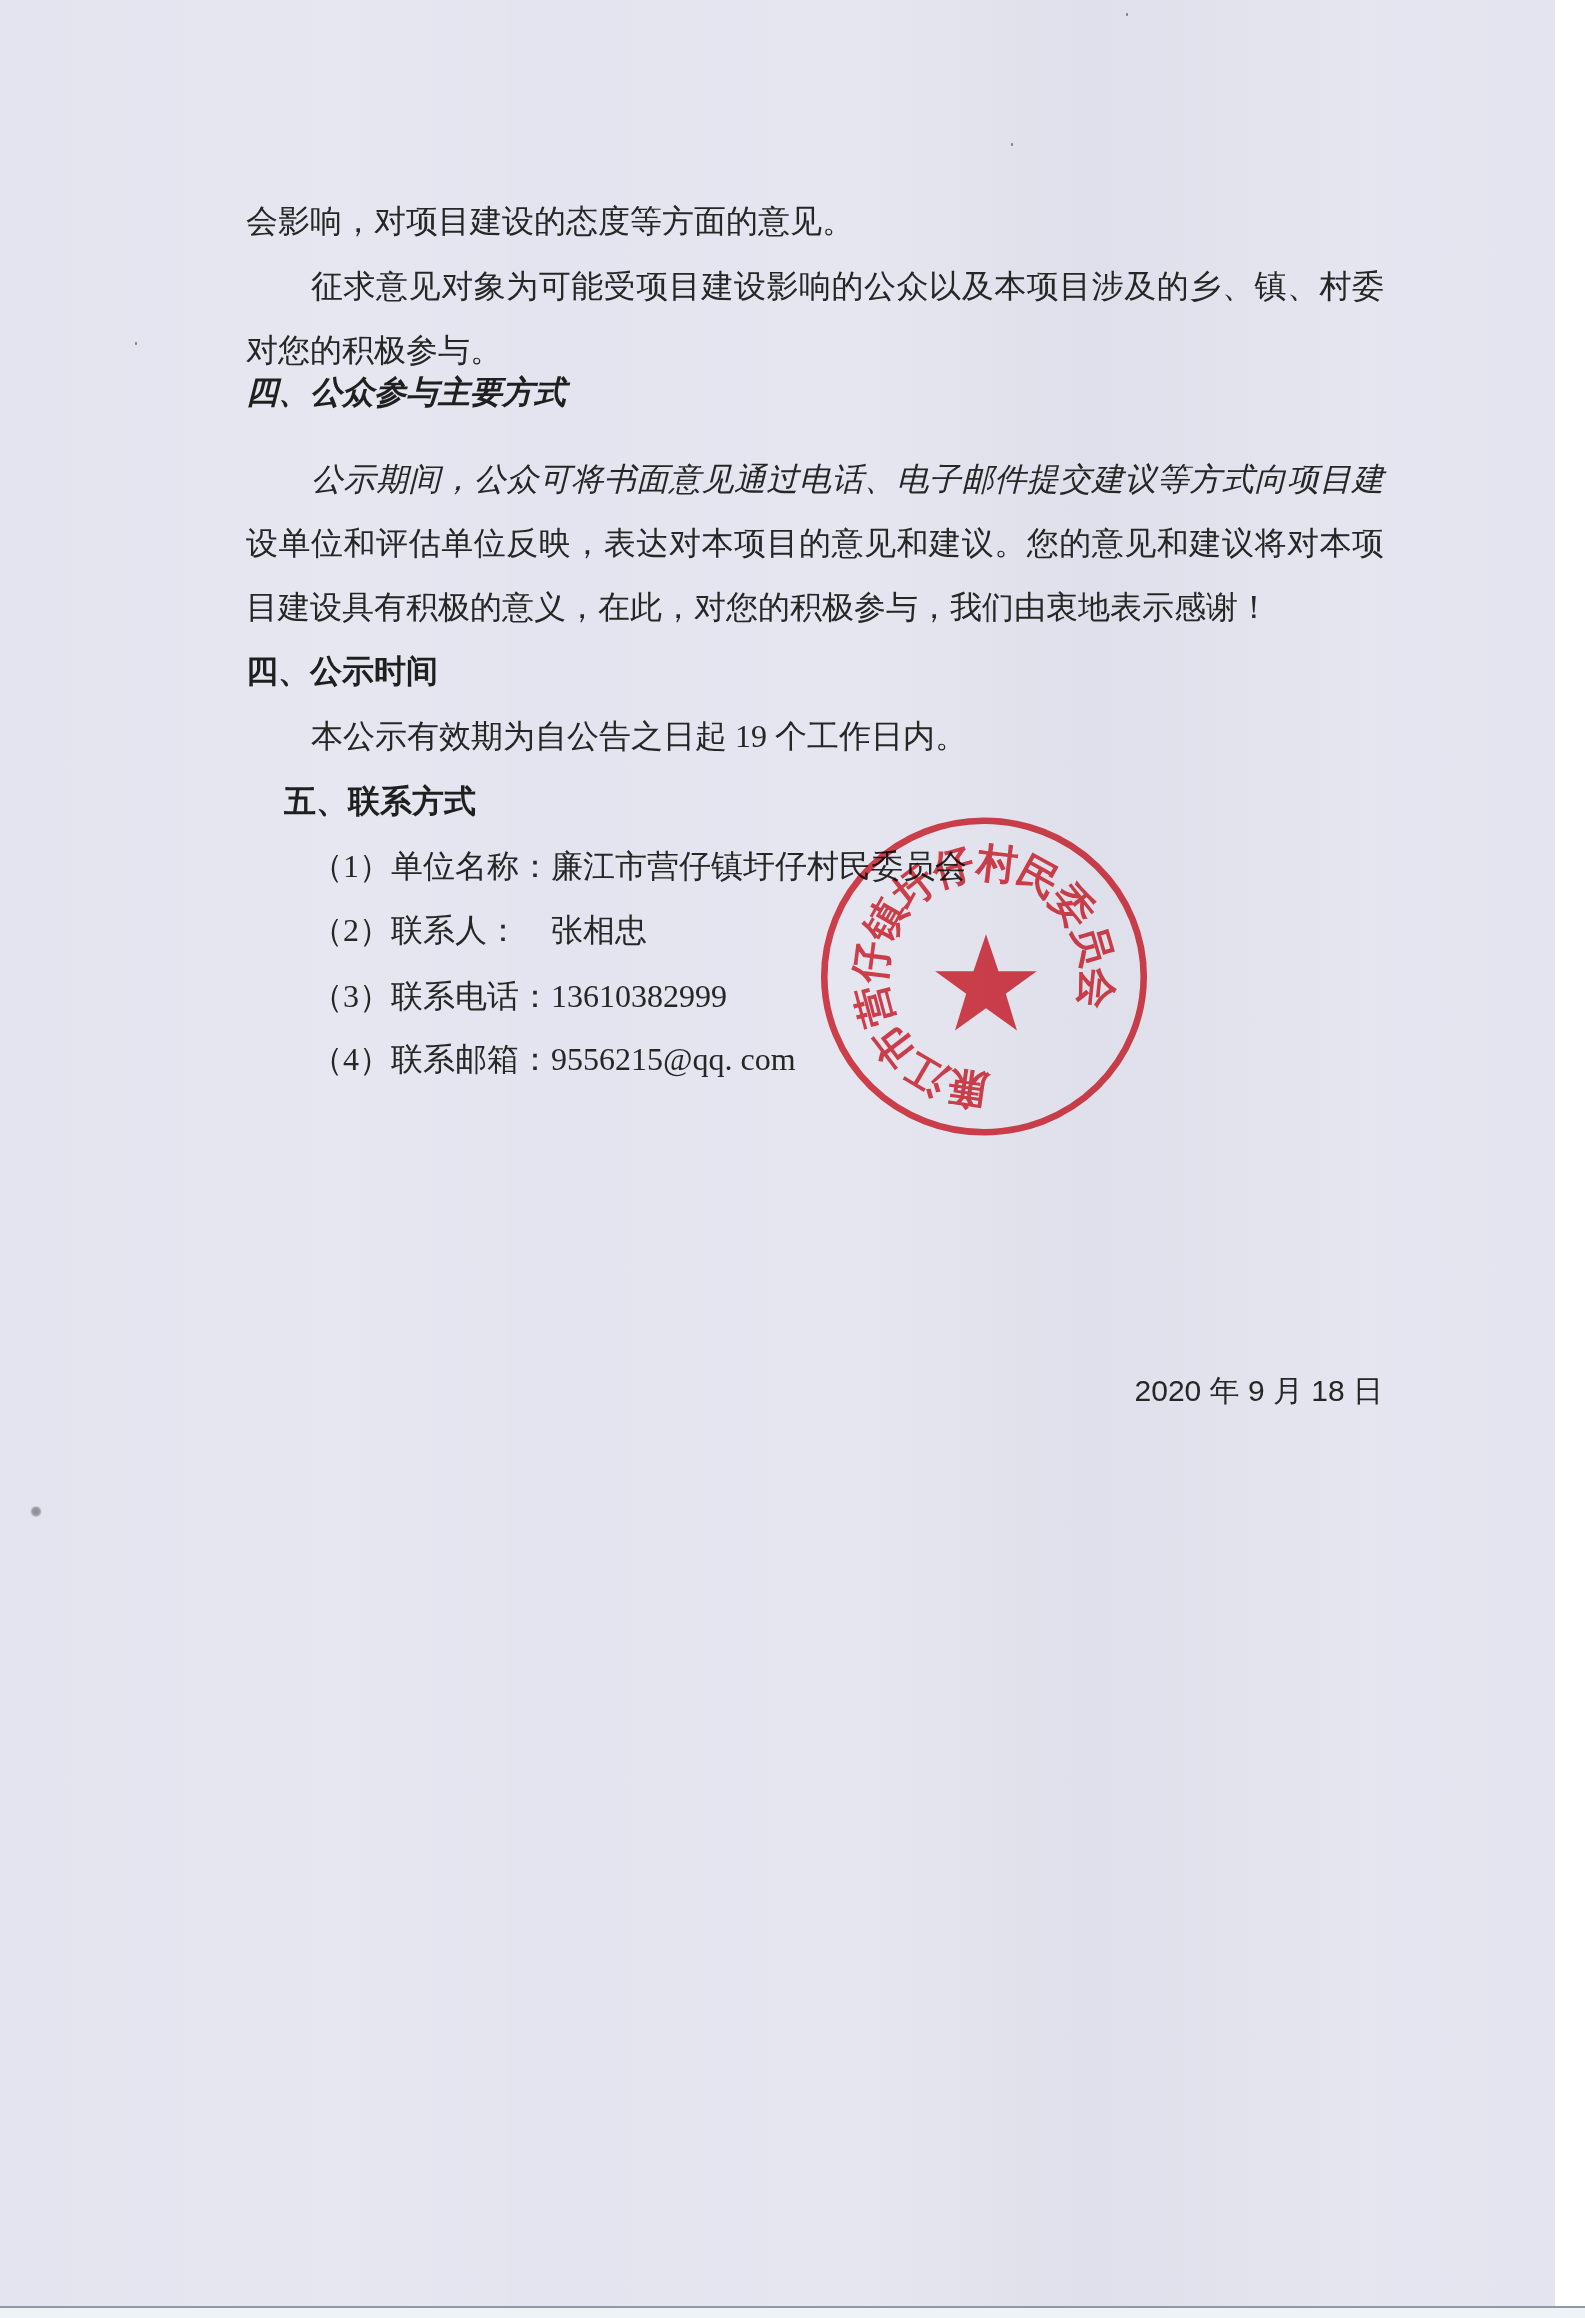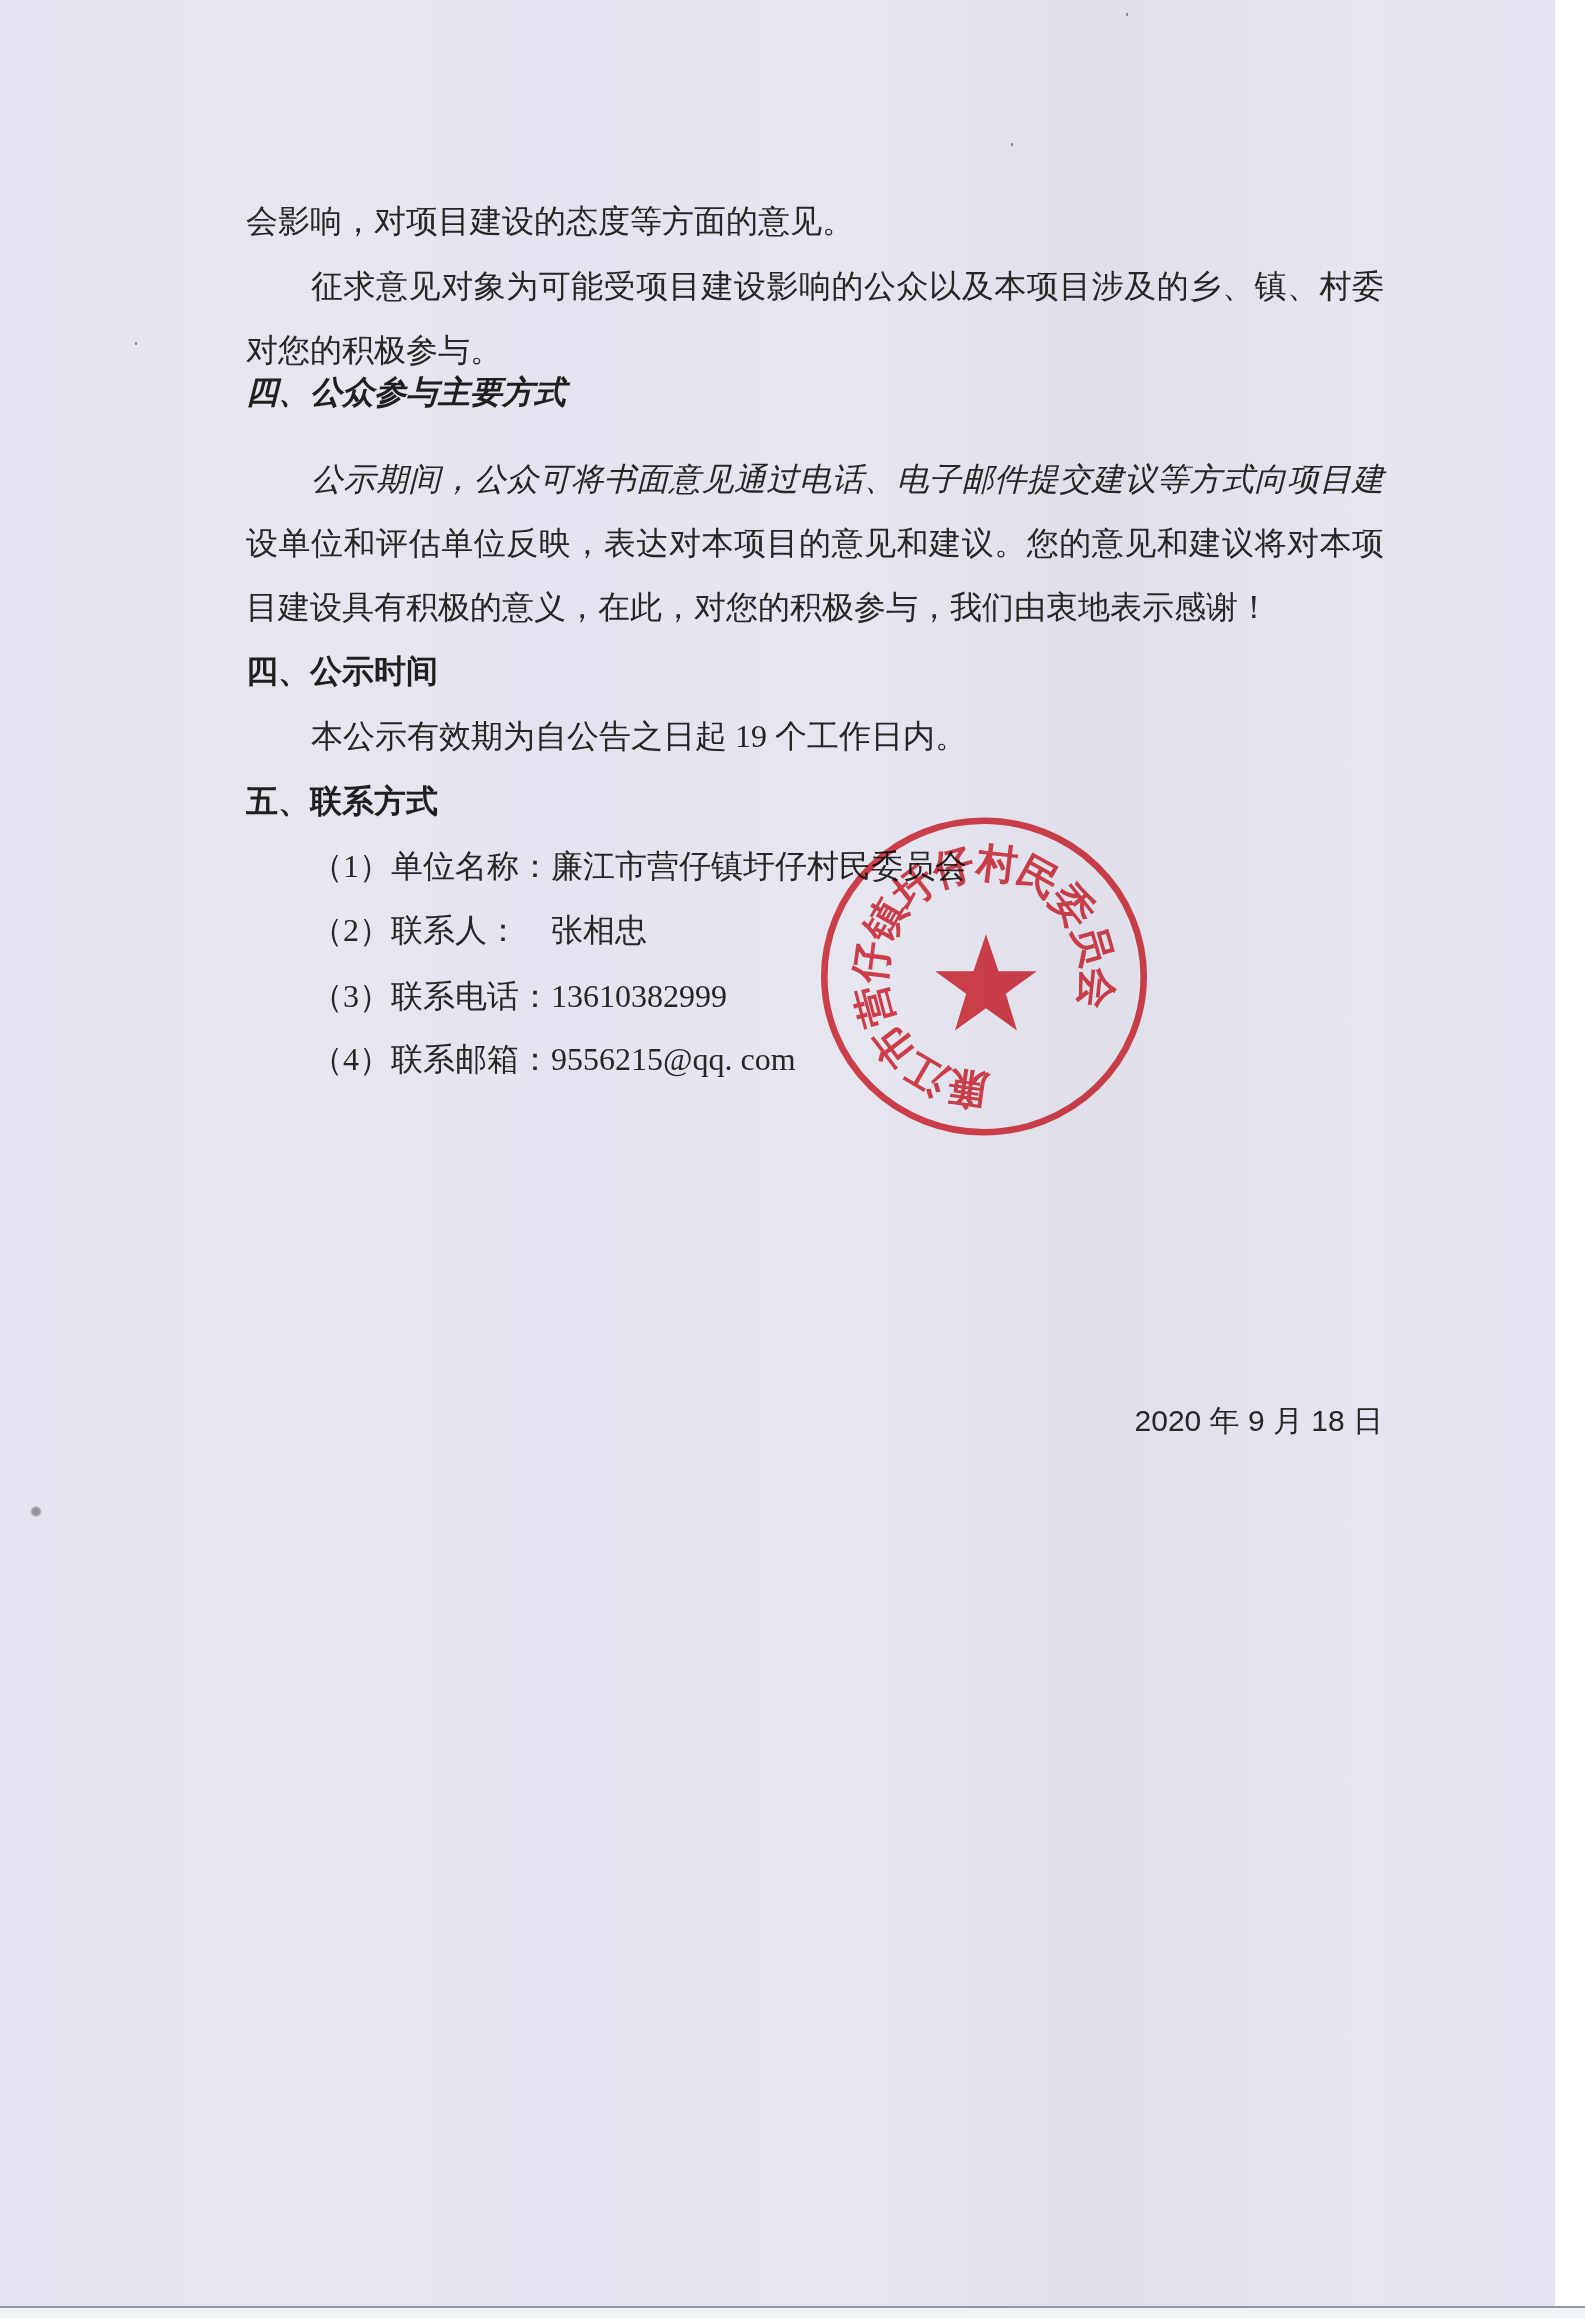--- a/index.html
+++ b/index.html
@@ -33,21 +33,21 @@
   .indent { padding-left: 65px; width: 1073px; }
   .item { padding-left: 65px; width: 1073px; }
   .heading {
     font-family: "DejaVu Sans", "Liberation Sans", sans-serif;
     font-weight: bold; color: #1f1f1f;
   }
   .date {
     position: absolute; left: 1132px; top: 1371px; width: 251px;
     height: 40px; line-height: 40px; text-align: right;
     font-family: "Liberation Sans", "DejaVu Sans", sans-serif;
-    font-size: 30px; color: #262626; white-space: nowrap; margin-top: 30px;
+    font-size: 30px; color: #262626; white-space: nowrap;
   }
   .stamp {
     position: absolute; left: 819px; top: 814px; width: 330px; height: 325px;
     opacity: 0.9; mix-blend-mode: multiply;
   }
   .speckle {
     position: absolute; width: 12px; height: 10.6px; border-radius: 50%;
     background: radial-gradient(circle, #8a8a90 0%, #9a9aa2 45%, rgba(150,150,160,0) 75%);
   }
   .dot { position: absolute; width: 2px; height: 3.3px; background: #8a7f86; border-radius: 0.7px; }
@@ -66,21 +66,21 @@
 
 <div class="line" style="top:201px;">会影响，对项目建设的态度等方面的意见。</div>
 <div class="line indent justify" style="top:266px;">征求意见对象为可能受项目建设影响的公众以及本项目涉及的乡、镇、村委</div>
 <div class="line" style="top:330px;">对您的积极参与。</div>
 <div class="line heading" style="top:372px;font-style:italic;">四、公众参与主要方式</div>
 <div class="line indent justify" style="top:459px;font-style:italic;">公示期间，公众可将书面意见通过电话、电子邮件提交建议等方式向项目建</div>
 <div class="line justify" style="top:523px;">设单位和评估单位反映，表达对本项目的意见和建议。您的意见和建议将对本项</div>
 <div class="line" style="top:587px;">目建设具有积极的意义，在此，对您的积极参与，我们由衷地表示感谢！</div>
 <div class="line heading" style="top:651px;">四、公示时间</div>
 <div class="line indent" style="top:716px;">本公示有效期为自公告之日起 19 个工作日内。</div>
-<div class="line heading" style="top:781px;">五、联系方式</div>
+<div class="line heading" style="top:781px;margin-left:38px;">五、联系方式</div>
 
 <div class="line item" style="top:846px;">
   <span>（1）单位名称：</span><span>廉江市营仔镇圩仔村民委员会</span>
 </div>
 <div class="line item" style="top:910px;">
   <span>（2）联系人：</span><span>　张相忠</span>
 </div>
 <div class="line item" style="top:976px;">
   <span>（3）联系电话：</span><span>13610382999</span>
 </div>

